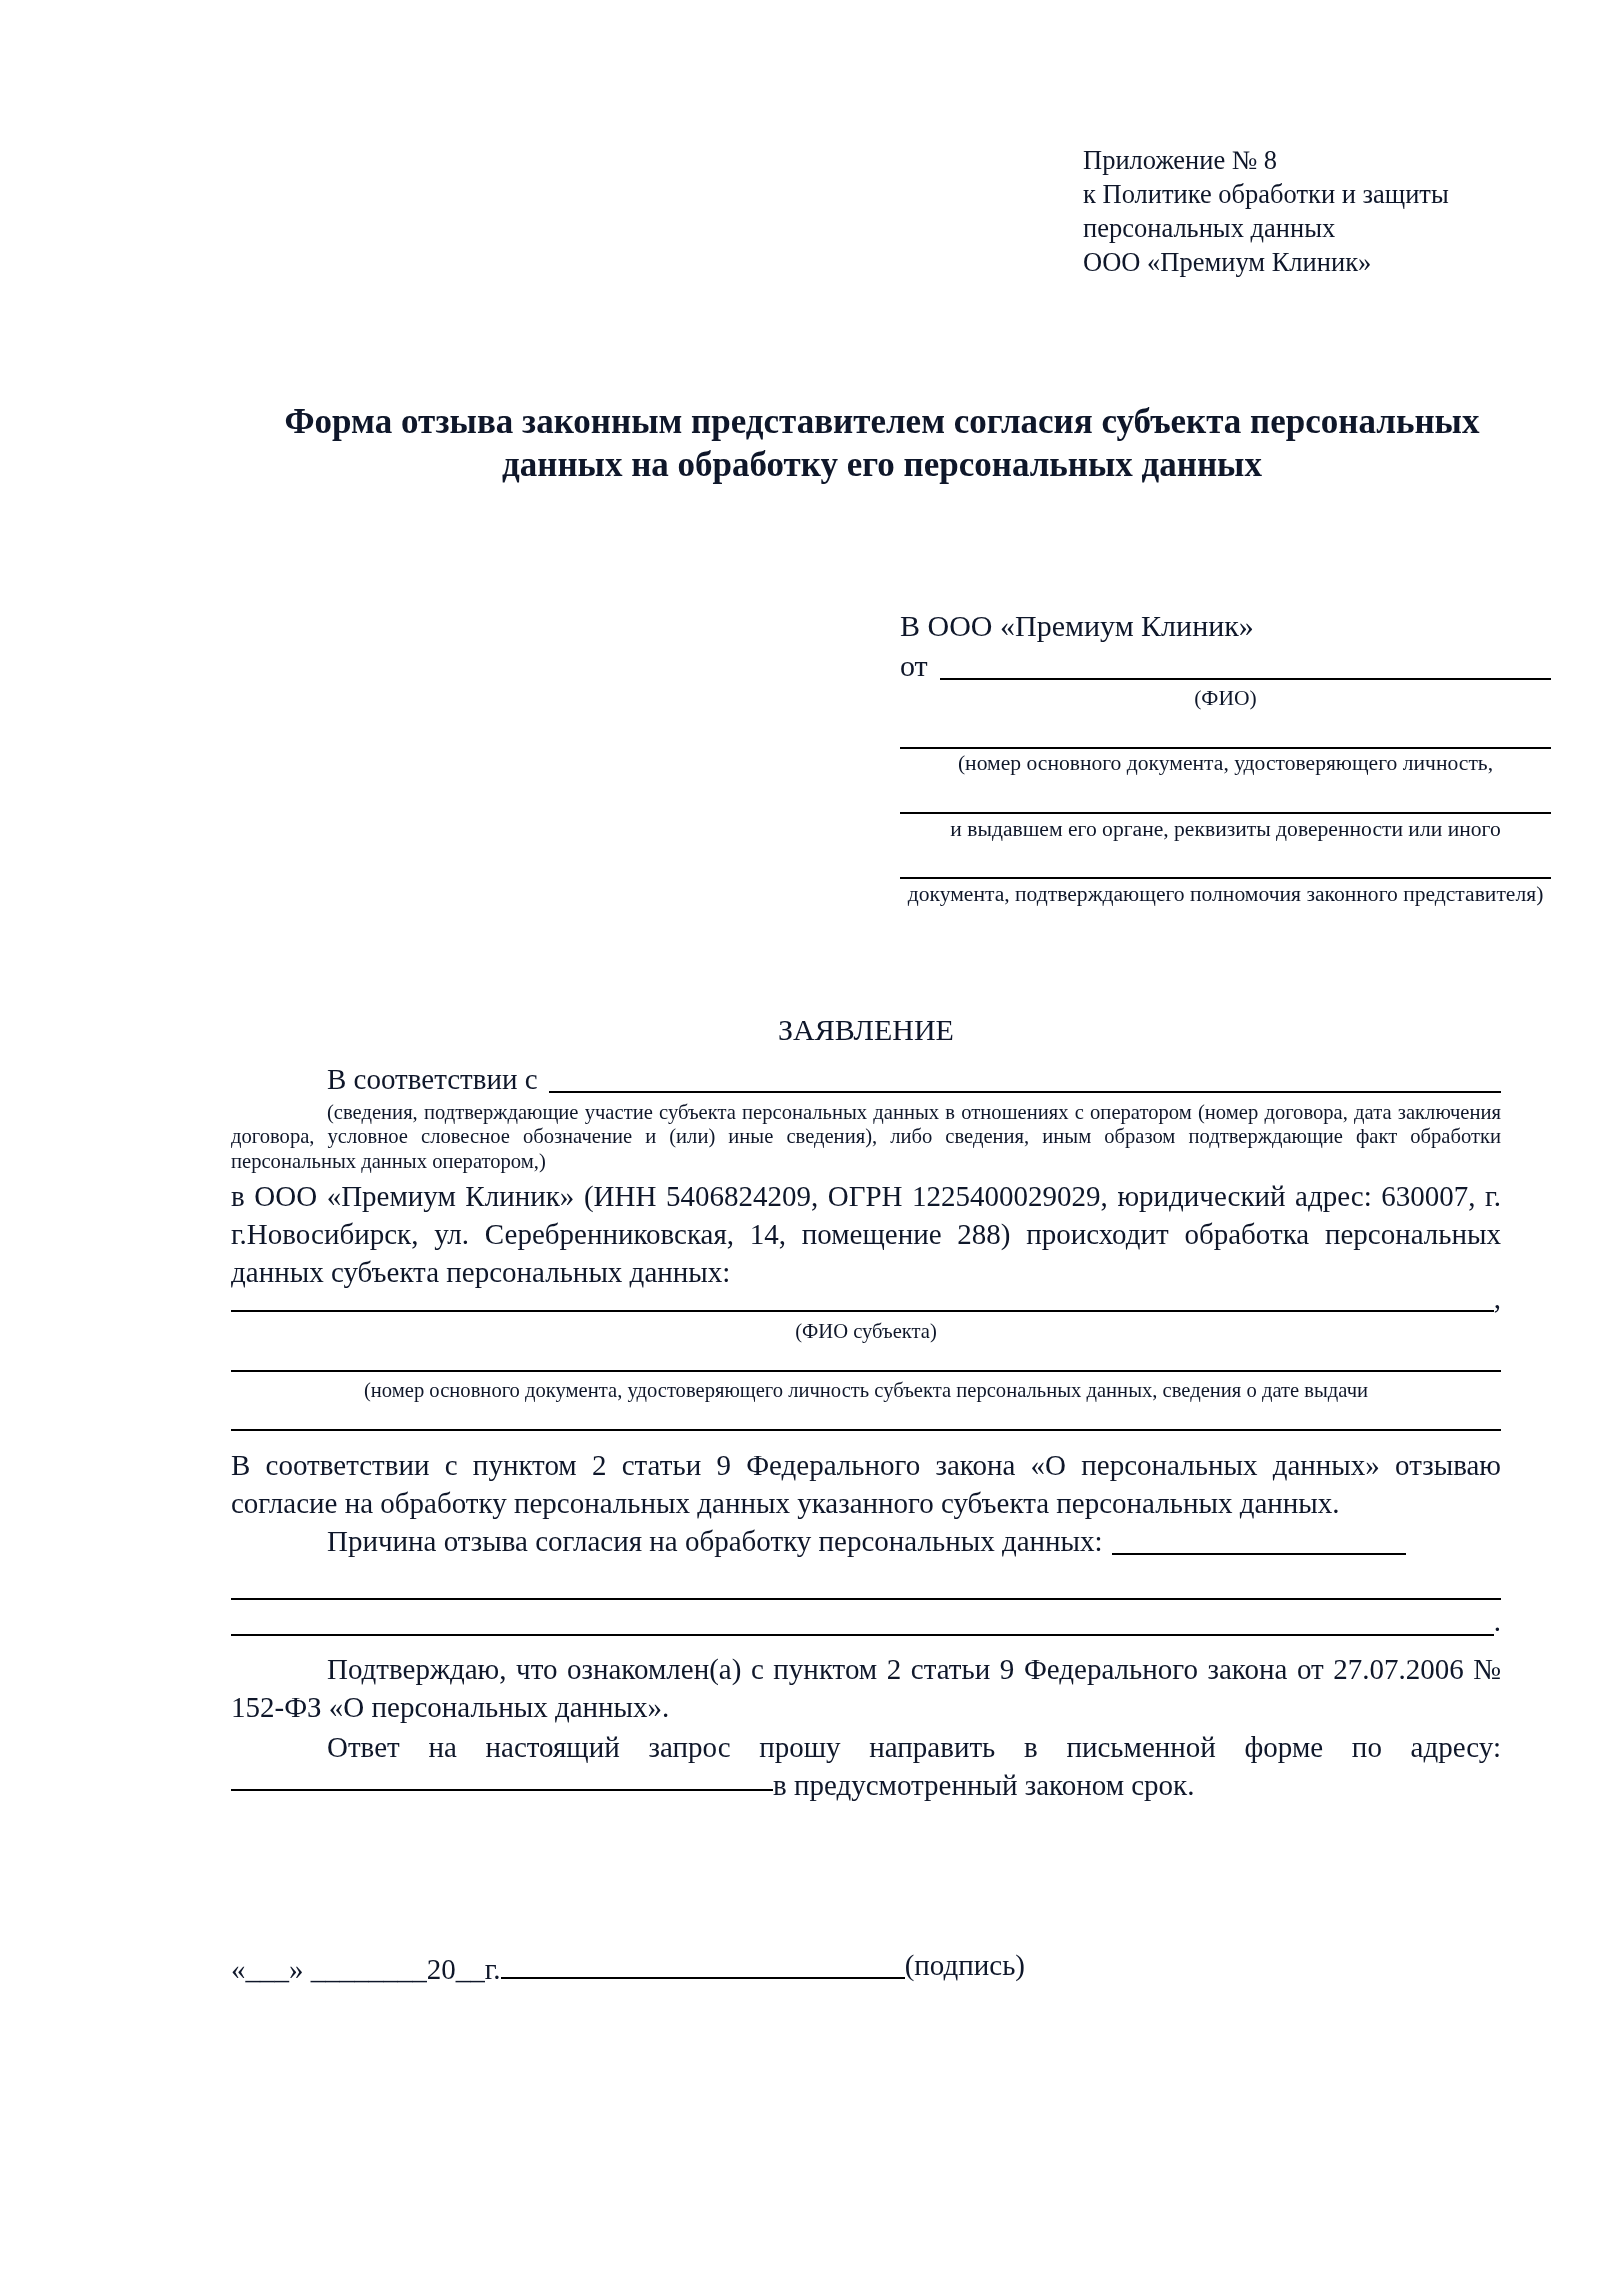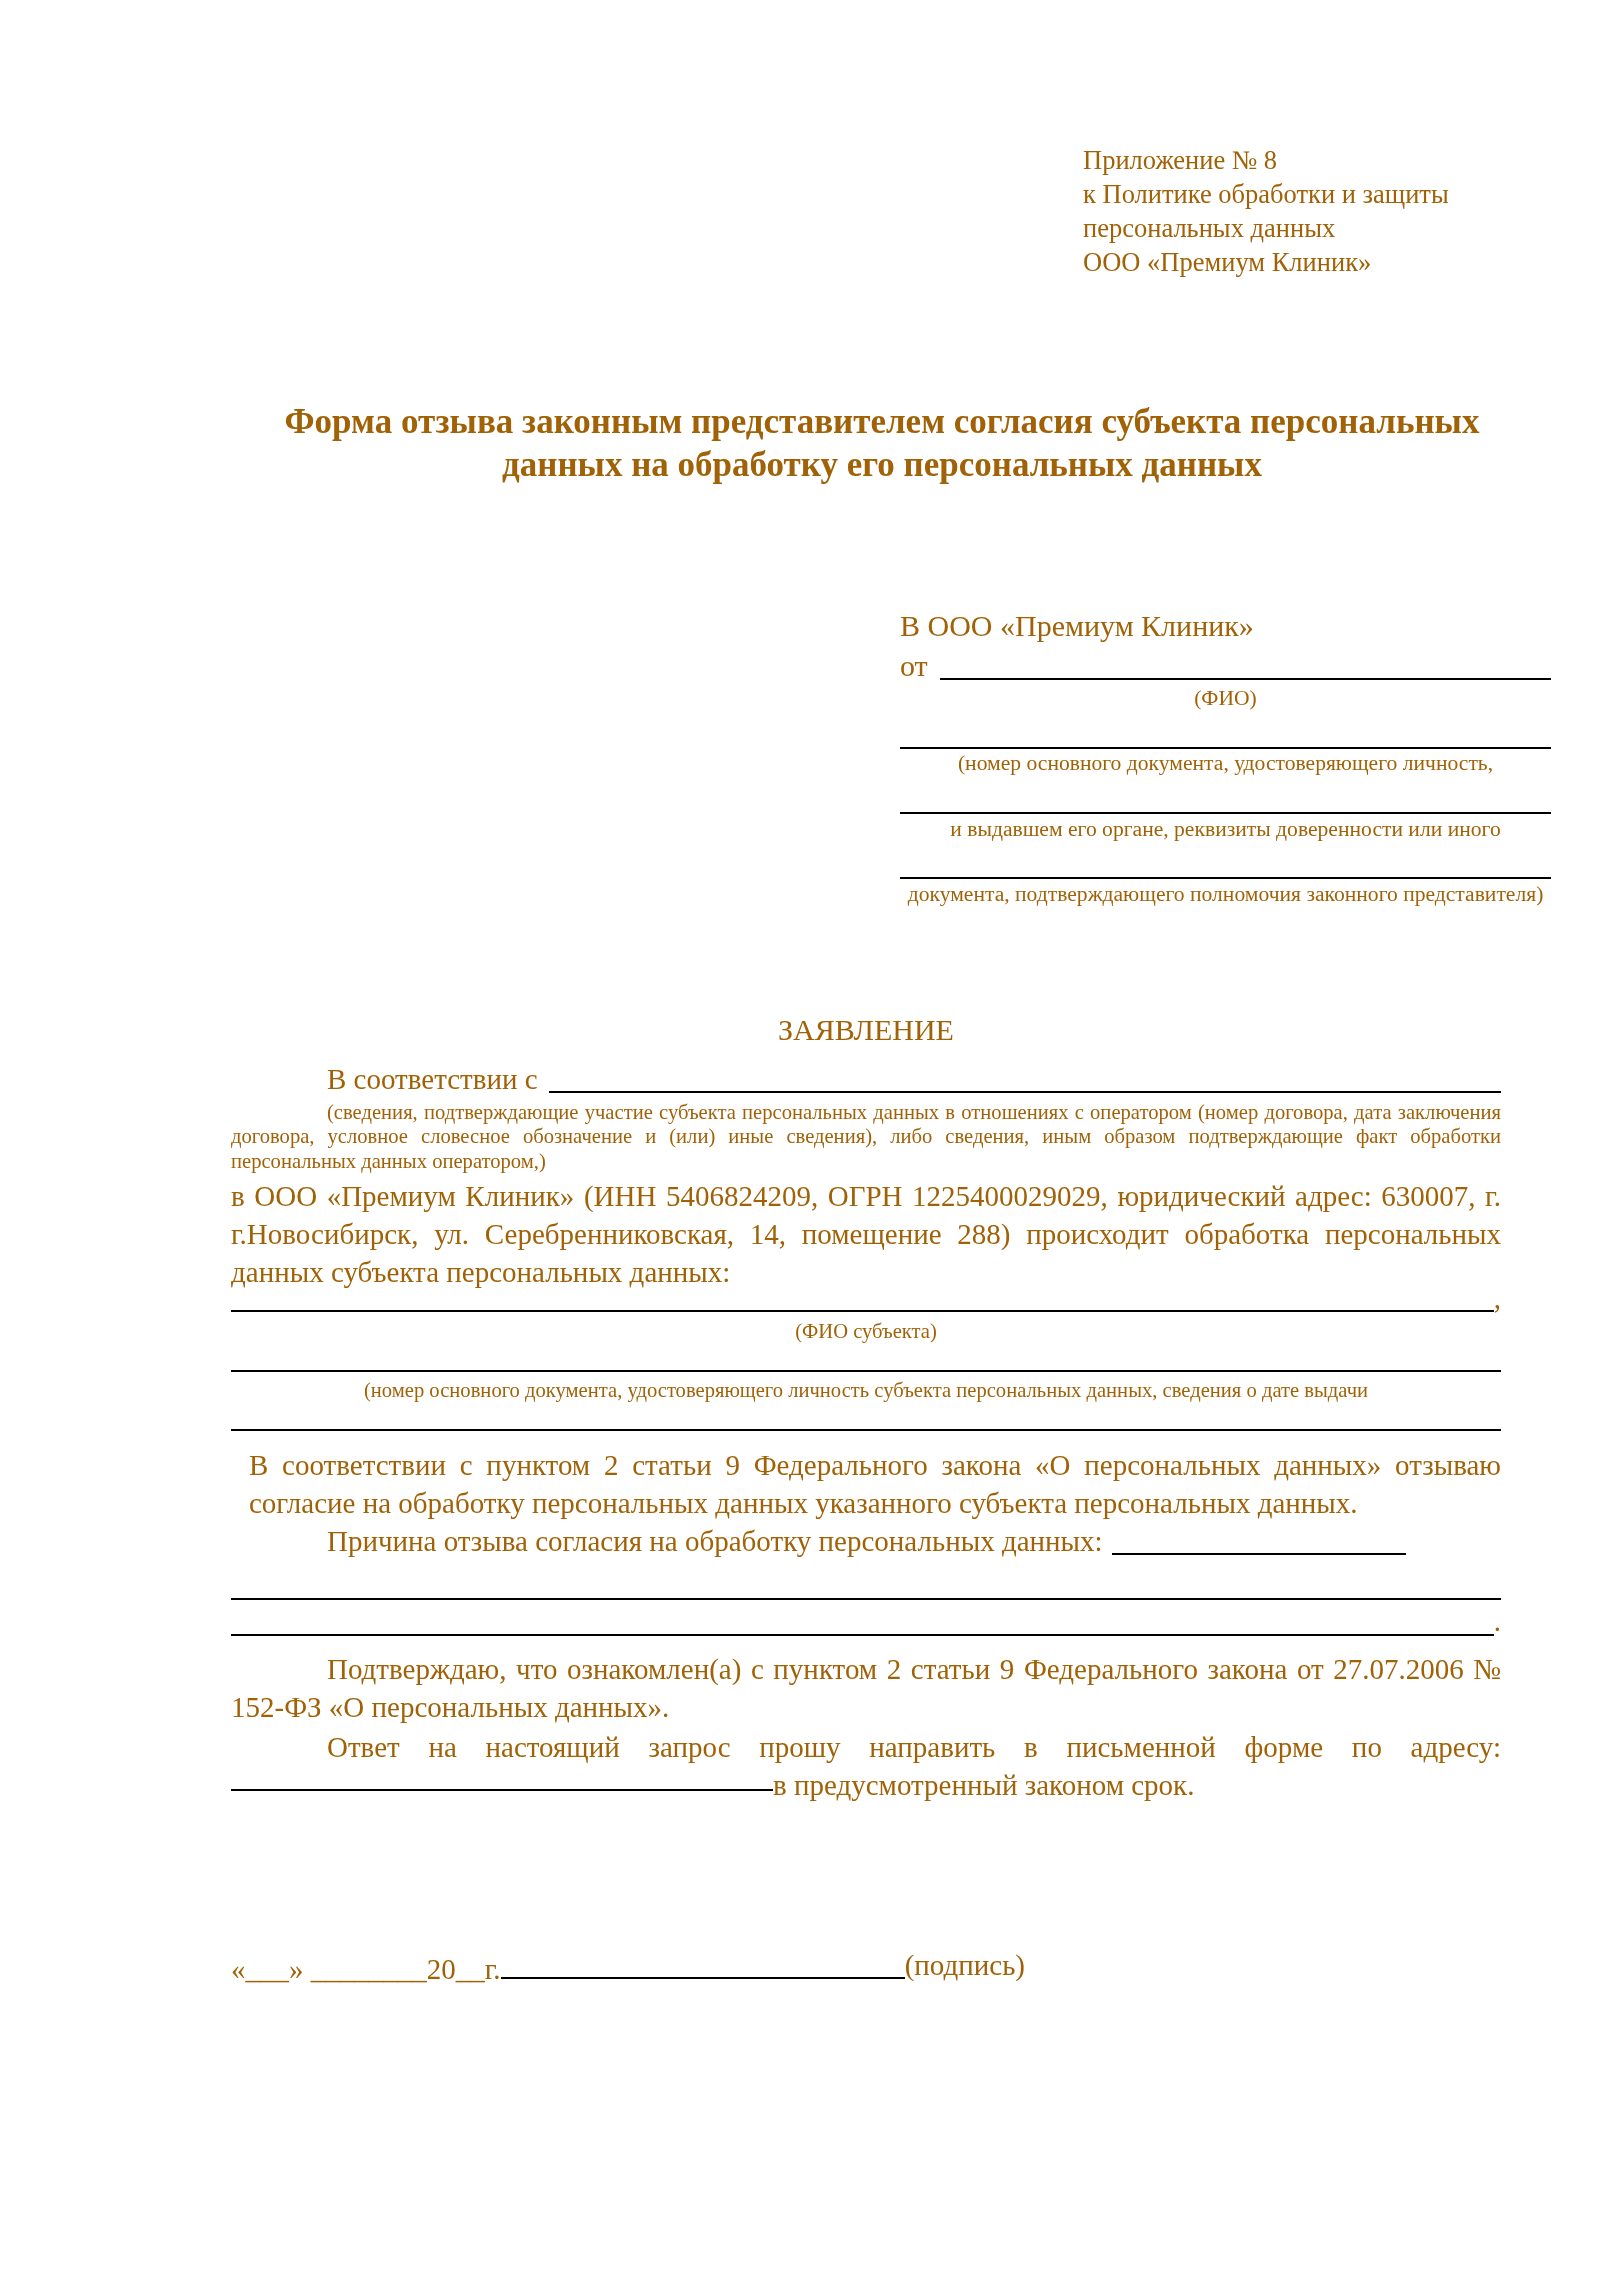--- a/index.html
+++ b/index.html
@@ -1,21 +1,21 @@
 <!DOCTYPE html>
 <html lang="ru"><head>
 <meta charset="utf-8">
 <style>
   html, body { margin: 0; padding: 0; background: #808080; }
   .page {
     position: relative;
     width: 1621px;
     height: 2293px;
     background: #ffffff;
-    color: #a16207;
+    color: #0f172a;
     font-family: "Liberation Serif", "DejaVu Serif", serif;
     overflow: hidden;
   }
 
   
   .annex-block {
     position: absolute;
     left: 1083px;
     top: 143px;
     width: 421px;
@@ -180,21 +180,21 @@
 
     <div class="rule-row" style="margin-top:9.8px;">
       <span class="rule"></span>
     </div>
     <div class="body-caption">(номер основного документа, удостоверяющего личность субъекта персональных данных, сведения о дате выдачи</div>
 
     <div class="rule-row" style="margin-top:9.8px;">
       <span class="rule"></span>
     </div>
 
-    <div class="para" style="margin-top:9.8px;margin-left:18px;">В соответствии с пунктом 2 статьи 9 Федерального закона «О персональных данных» отзываю согласие на обработку персональных данных указанного субъекта персональных данных.</div>
+    <div class="para" style="margin-top:9.8px;">В соответствии с пунктом 2 статьи 9 Федерального закона «О персональных данных» отзываю согласие на обработку персональных данных указанного субъекта персональных данных.</div>
 
     <div class="reason-row">
       <span style="text-indent:96px; display:inline-block;">Причина отзыва согласия на обработку персональных данных:</span>
       <span class="reason-rule"></span>
     </div>
 
     <div class="rule-row" style="margin-top:21.6px;">
       <span class="rule"></span>
     </div>
     <div class="rule-row" style="margin-top:11.8px;">

